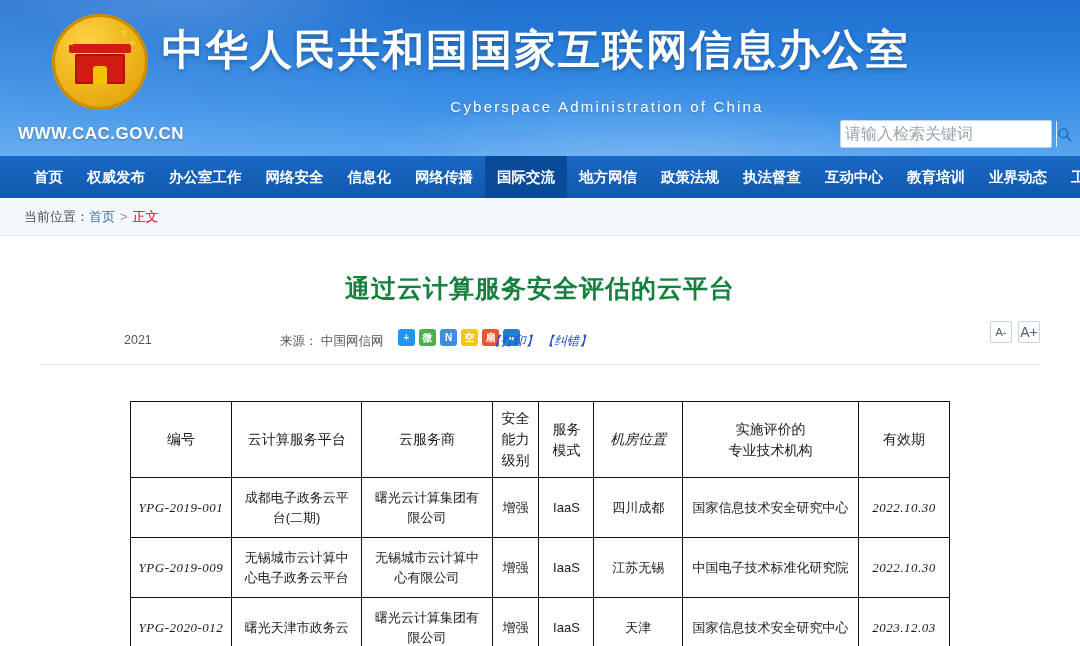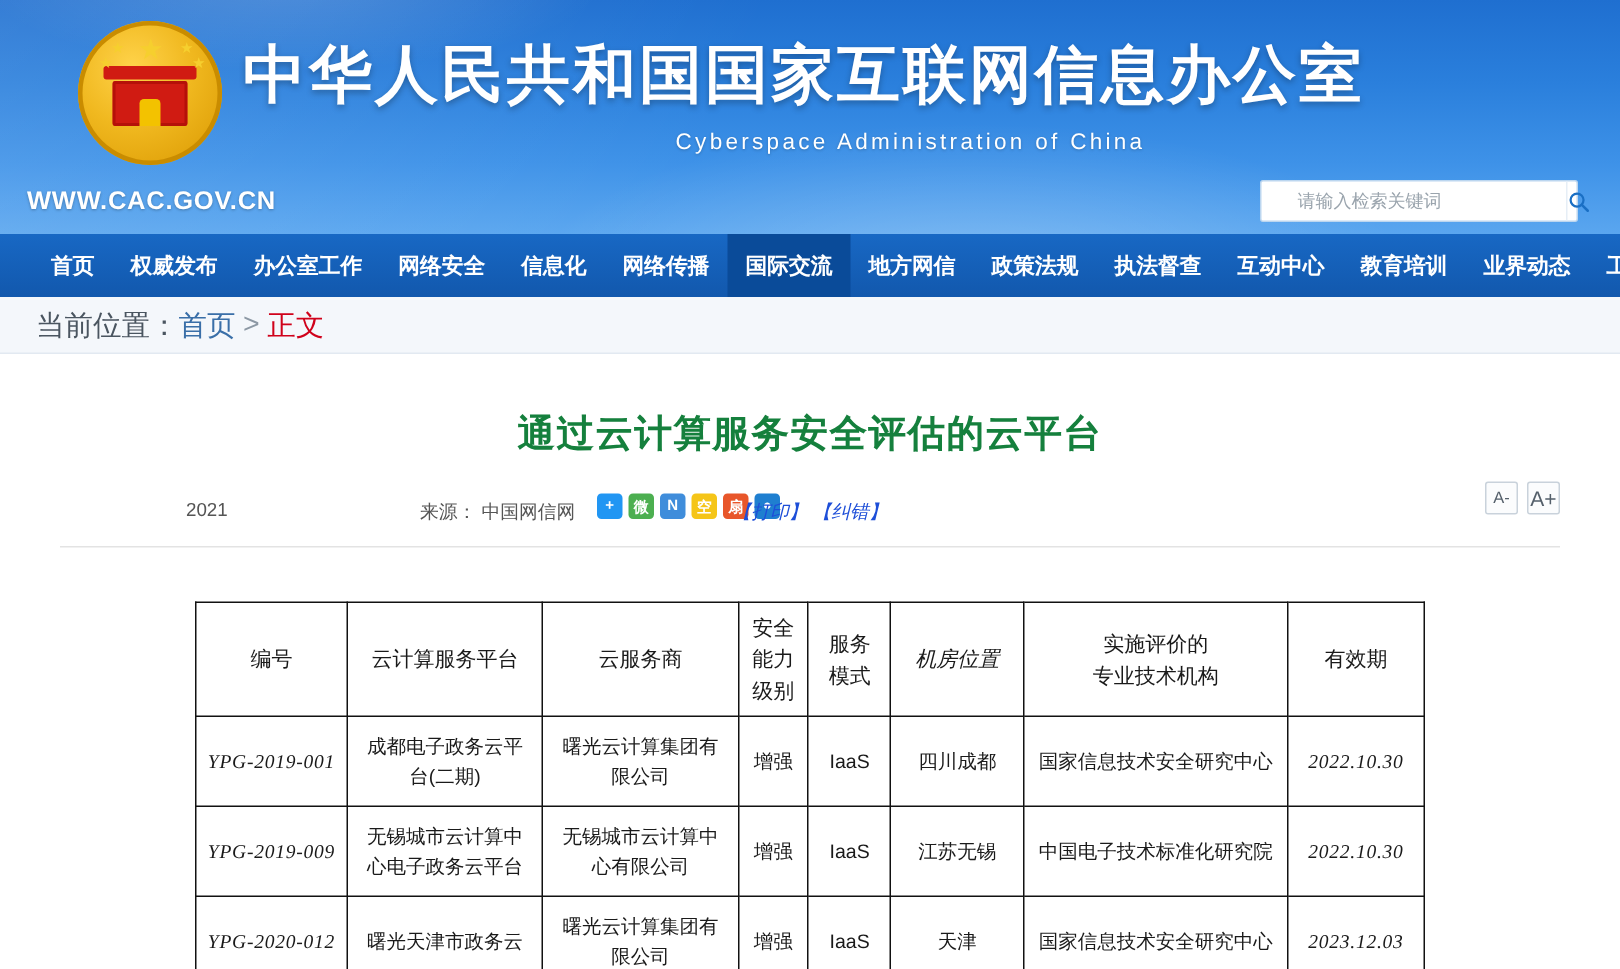--- a/index.html
+++ b/index.html
@@ -92,21 +92,21 @@
     width: 890px;
     color: #ffffff;
     font-size: 42px;
     font-weight: bold;
     letter-spacing: 2px;
     text-shadow: 0 2px 4px rgba(0,0,0,0.28);
     white-space: nowrap;
   }
   .title-en {
     position: absolute;
-    left: 162px; top: 86px;
+    left: 162px; top: 98px;
     width: 890px;
     color: #ffffff;
     font-size: 15px;
     letter-spacing: 2.2px;
     text-align: center;
     white-space: nowrap;
     text-shadow: 0 1px 2px rgba(0,0,0,0.22);
   }
   .site-url {
     position: absolute;
@@ -125,24 +125,24 @@
     border: 1px solid #bcd6ef;
     border-radius: 2px;
     display: flex;
     align-items: center;
   }
   .searchbox input {
     flex: 1;
     height: 26px;
     border: 0;
     outline: none;
-    padding: 0 24px;
-    font-size: 12px;
+    padding: 0 4px;
+    font-size: 16px;
     color: #333;
-    font-family: Liberation Serif, serif;
+    font-family: Liberation Sans, sans-serif;
     background: transparent;
   }
   .searchbox input::placeholder { color: #9aa4ad; }
   .search-btn {
     width: 30px; height: 26px;
     display: flex;
     align-items: center;
     justify-content: center;
     cursor: pointer;
     border-left: 1px solid #e6eef6;
@@ -174,21 +174,21 @@
 
   
   .crumbbar {
     width: 1080px;
     height: 38px;
     background: #f4f7fb;
     border-bottom: 1px solid #e2e9f1;
     display: flex;
     align-items: center;
     padding-left: 24px;
-    font-size: 19px;
+    font-size: 13px;
     color: #4a5560;
   }
   .crumbbar .c-label { color: #4a5560; }
   .crumbbar a { color: #3a6fa8; text-decoration: none; cursor: pointer; }
   .crumbbar .sep { margin: 0 5px; color: #8c98a4; }
   .crumbbar .cur { color: #d0021b; }
 
   
   .content {
     width: 1080px;

